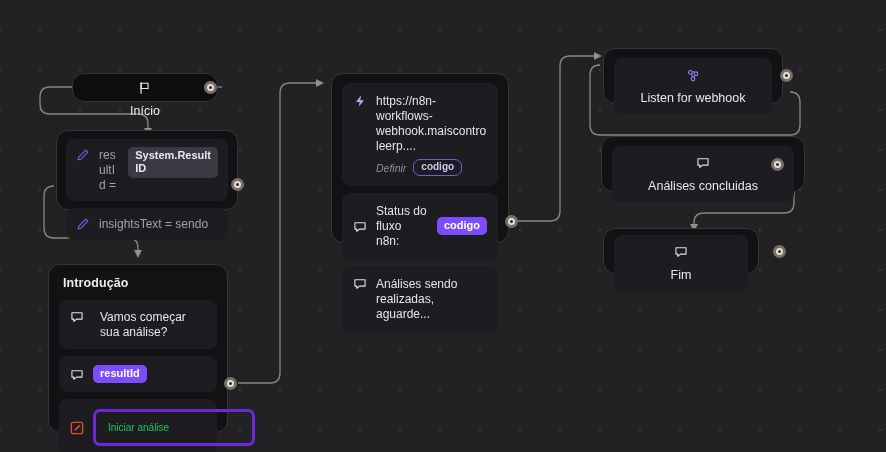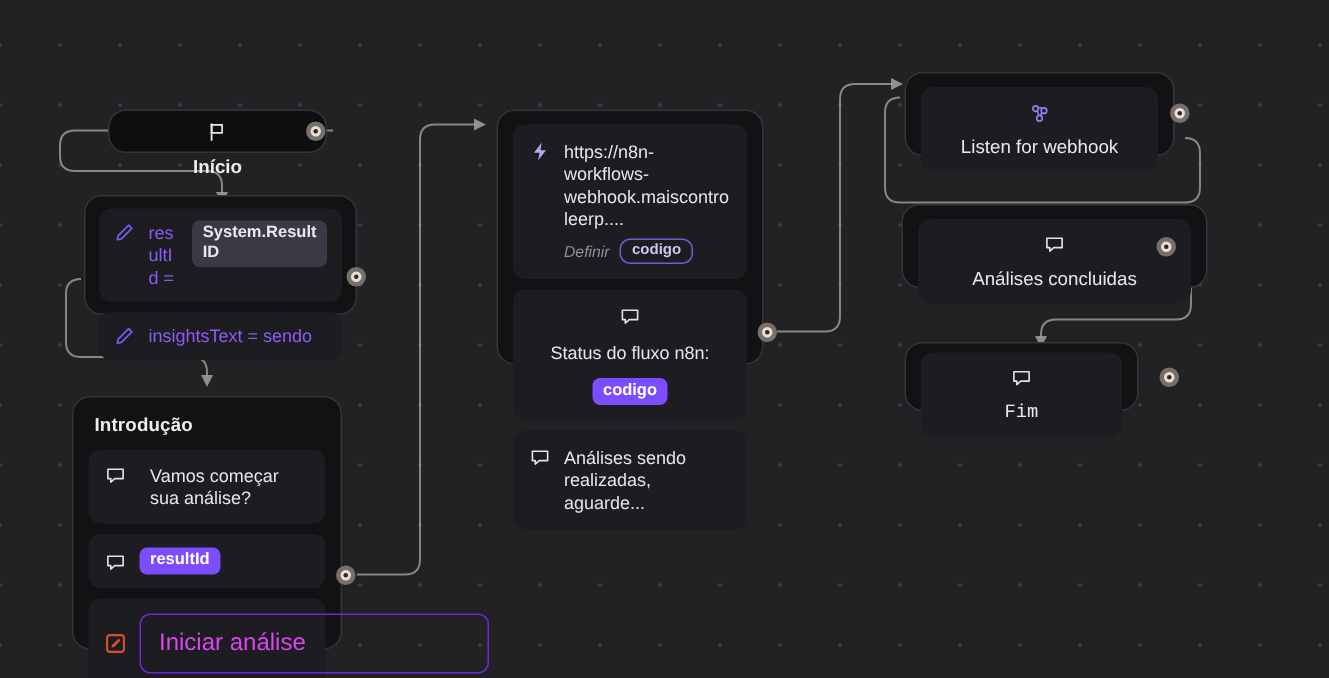--- a/index.html
+++ b/index.html
@@ -60,42 +60,42 @@
     margin: 7px 10px;
     min-height: 34px;
   }
   .row-text {
     color: #e6e5e8;
     font-size: 12px;
     line-height: 15px;
     padding-top: 1px;
     word-break: break-word;
   }
-  .row-text.dim { color: #8b5cf6; }
+  .row-text.dim { color: #a3a3a3; }
   .row-sub {
     display: flex; align-items: center; gap: 7px;
     margin-top: 5px;
   }
   .row-sub-label {
     color: #908e98;
     font-size: 10.5px;
     font-style: italic;
   }
 
   
   .simple-inner {
     display: flex; align-items: center; gap: 9px;
     background: #1d1c20;
     border-radius: 8px;
     padding: 9px 12px;
     margin: 8px 10px;
     flex-direction: column;
   }
   .simple-inner.nochrome { background: transparent; margin: 0; padding: 8px 12px; }
-  .simple-text { color: #ededef; font-size: 12.5px; font-weight: bold; }
+  .simple-text { color: #ededef; font-size: 12.5px; font-weight: normal; }
   .simple-text.reg { font-weight: normal; color: #e9e8eb; }
 
   
   .badge-solid {
     display: inline-block;
     background: #7b4dff;
     color: #fff;
     font-size: 11px;
     font-weight: bold;
     border-radius: 5px;
@@ -121,25 +121,25 @@
     font-size: 10px;
     font-weight: bold;
     border-radius: 7px;
     padding: 1px 7px 2px 7px;
     line-height: 12px;
   }
 
   
   .input-box {
     flex: 1;
-    border: 1px solid #6d28d9;
+    border: 3px solid #6d28d9;
     border-radius: 7px;
     background: transparent;
-    color: #d946ef;
-    font-size: 16px;
+    color: #22c55e;
+    font-size: 10px;
     font-family: "Liberation Sans", sans-serif;
     padding: 10px 12px;
     outline: none;
   }
 
   
   .port {
     position: absolute;
     width: 13px; height: 13px;
     border-radius: 50%;
@@ -246,21 +246,21 @@
       </svg>
       <div style="flex:1;">
         <div class="row-text">https://n8n-workflows-webhook.maiscontroleerp....</div>
         <div class="row-sub">
           <span class="row-sub-label">Definir</span>
           <span class="badge-outline">codigo</span>
         </div>
       </div>
     </div>
 
-    <div class="row" style="margin:7px 10px 0 10px; padding:10px 11px; align-items:center; min-height:0;flex-direction:column;">
+    <div class="row" style="margin:7px 10px 0 10px; padding:10px 11px; align-items:center; min-height:0;">
       <svg class="icon" viewBox="0 0 16 16">
         <path d="M2.2 3.2h11.6v7.2H7.4l-3 2.6v-2.6H2.2z" stroke="#e3e2e6" stroke-width="1.25" fill="none" stroke-linejoin="round"></path>
       </svg>
       <span class="row-text">Status do fluxo n8n:</span>
       <span class="badge-solid">codigo</span>
     </div>
 
     <div class="row" style="margin:7px 10px 0 10px; padding:10px 11px;">
       <svg class="icon" viewBox="0 0 16 16">
         <path d="M2.2 3.2h11.6v7.2H7.4l-3 2.6v-2.6H2.2z" stroke="#e3e2e6" stroke-width="1.25" fill="none" stroke-linejoin="round"></path>
@@ -286,21 +286,21 @@
   <div class="node" style="left:601px; top:136px; width:204px; height:56px;">
     <div class="simple-inner" style="margin:9px 10px;">
       <svg class="icon" viewBox="0 0 16 16">
         <path d="M2.2 3.2h11.6v7.2H7.4l-3 2.6v-2.6H2.2z" stroke="#e3e2e6" stroke-width="1.25" fill="none" stroke-linejoin="round"></path>
       </svg>
       <span class="simple-text reg">Análises concluidas</span>
     </div>
   </div>
   <div class="port" style="left:771px; top:158px;"></div>
 
-  <div class="node" style="left:603px; top:228px; width:156px; height:46px;font-family:Liberation Mono, monospace;">
+  <div class="node" style="left:603px; top:228px; width:156px; height:46px;">
     <div class="simple-inner" style="margin:6px 10px;">
       <svg class="icon" viewBox="0 0 16 16">
         <path d="M2.2 3.2h11.6v7.2H7.4l-3 2.6v-2.6H2.2z" stroke="#e3e2e6" stroke-width="1.25" fill="none" stroke-linejoin="round"></path>
       </svg>
       <span class="simple-text reg">Fim</span>
     </div>
   </div>
   <div class="port" style="left:773px; top:245px;"></div>
 
 </div>

